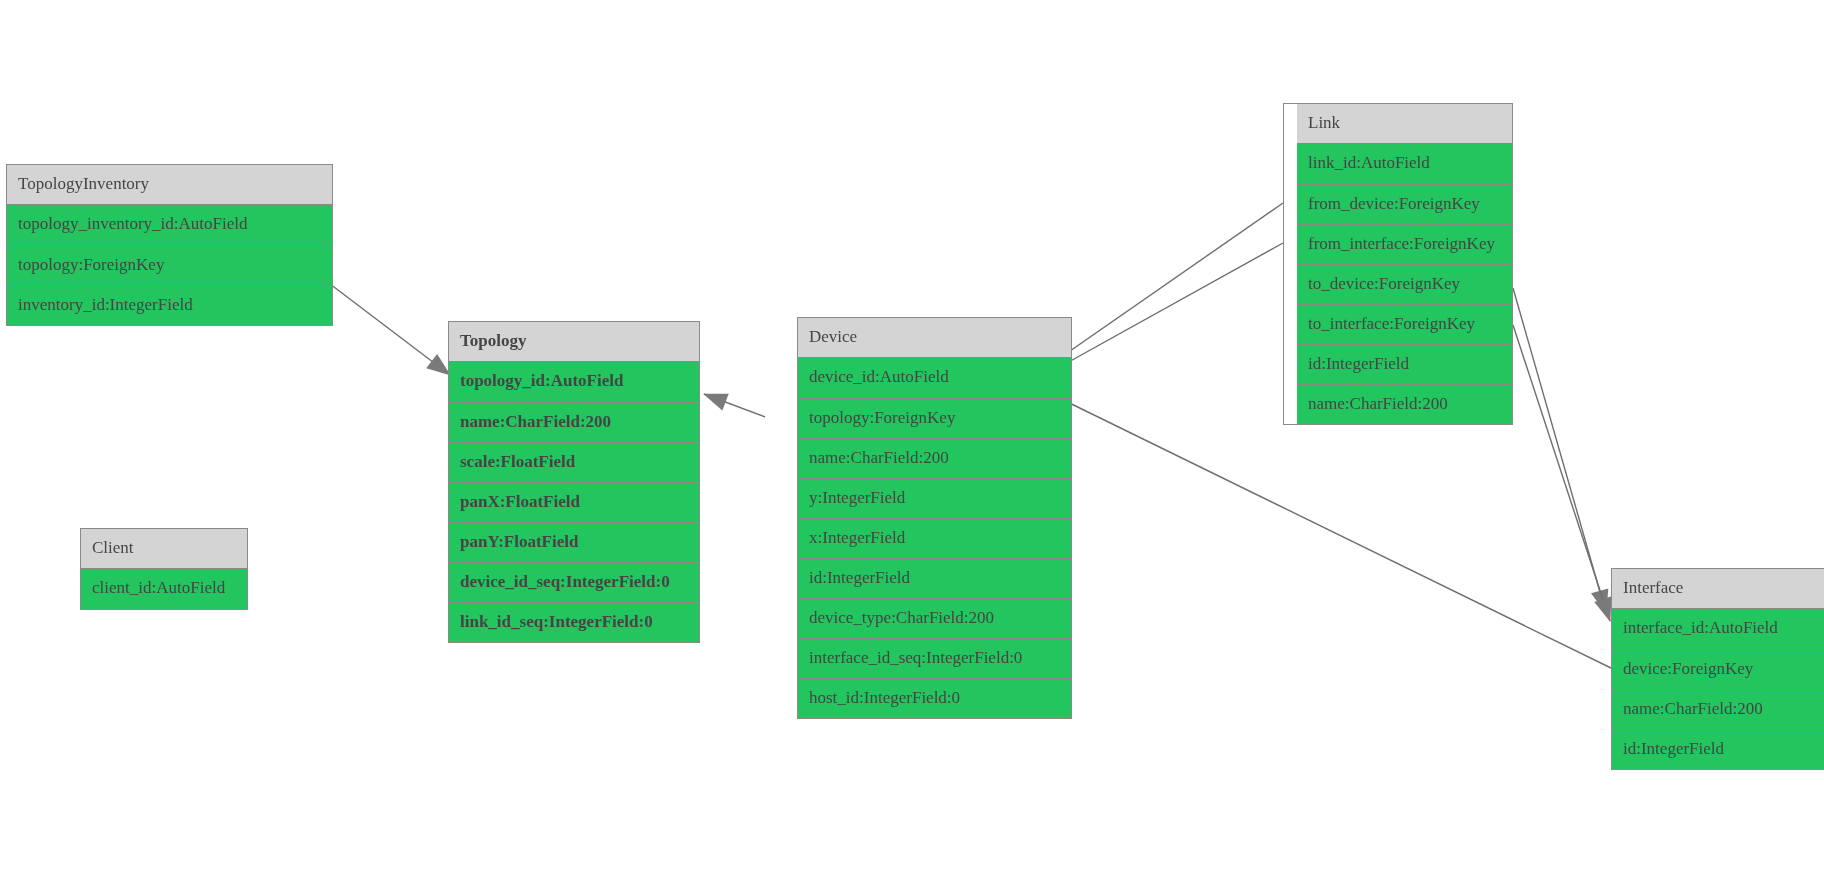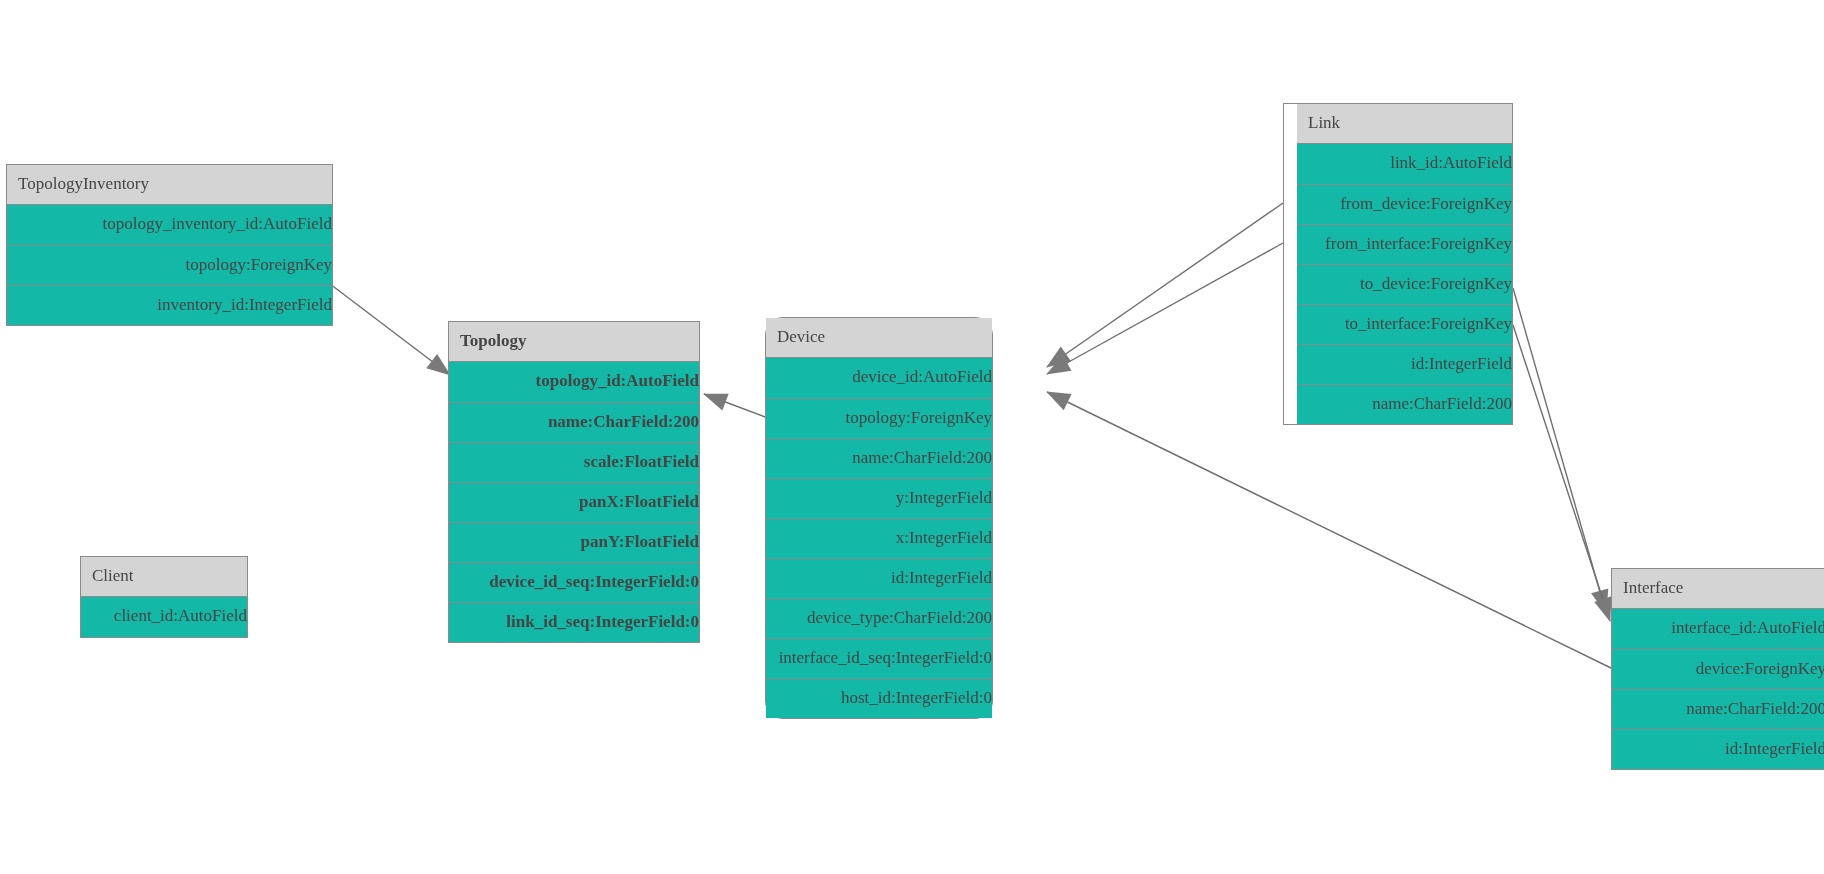--- a/index.html
+++ b/index.html
@@ -44,24 +44,23 @@
     background: #d4d4d4;
     border-bottom: 1.6px solid #8a8a8a;
     white-space: nowrap;
     overflow: hidden;
   }
   .table-row {
     box-sizing: border-box;
     height: 40px;
     line-height: 38px;
     padding-left: 11px;
-    background: #14b8a6;
+    background: #22c55e;
     white-space: nowrap;
     overflow: hidden;
-    text-align: right;
   }
   .table-row + .table-row {
     border-top: 1.4px solid #8a8a8a;
   }
 </style>
 </head>
 <body>
 
 <div id="canvas" style="background: rgb(255, 255, 255);">
   <svg id="relations" xmlns="http://www.w3.org/2000/svg">
@@ -88,25 +87,25 @@
       <div class="table" style="left: 448px; top: 321px; width: 252px; font-weight: bold;">
         <div class="table-header">Topology</div>
         <div class="table-row">topology_id:AutoField</div>
         <div class="table-row">name:CharField:200</div>
         <div class="table-row">scale:FloatField</div>
         <div class="table-row">panX:FloatField</div>
         <div class="table-row">panY:FloatField</div>
         <div class="table-row">device_id_seq:IntegerField:0</div>
         <div class="table-row">link_id_seq:IntegerField:0</div>
       </div>
-      <div class="table" style="left: 80px; top: 556px; width: 168px;">
+      <div class="table" style="left: 80px; top: 528px; width: 168px;">
         <div class="table-header">Client</div>
         <div class="table-row">client_id:AutoField</div>
       </div>
-      <div class="table" style="left: 765px; top: 317px; width: 228px; border-radius: 18px;">
+      <div class="table" style="left: 797px; top: 317px; width: 275px;">
         <div class="table-header">Device</div>
         <div class="table-row">device_id:AutoField</div>
         <div class="table-row">topology:ForeignKey</div>
         <div class="table-row">name:CharField:200</div>
         <div class="table-row">y:IntegerField</div>
         <div class="table-row">x:IntegerField</div>
         <div class="table-row">id:IntegerField</div>
         <div class="table-row">device_type:CharField:200</div>
         <div class="table-row">interface_id_seq:IntegerField:0</div>
         <div class="table-row">host_id:IntegerField:0</div>

